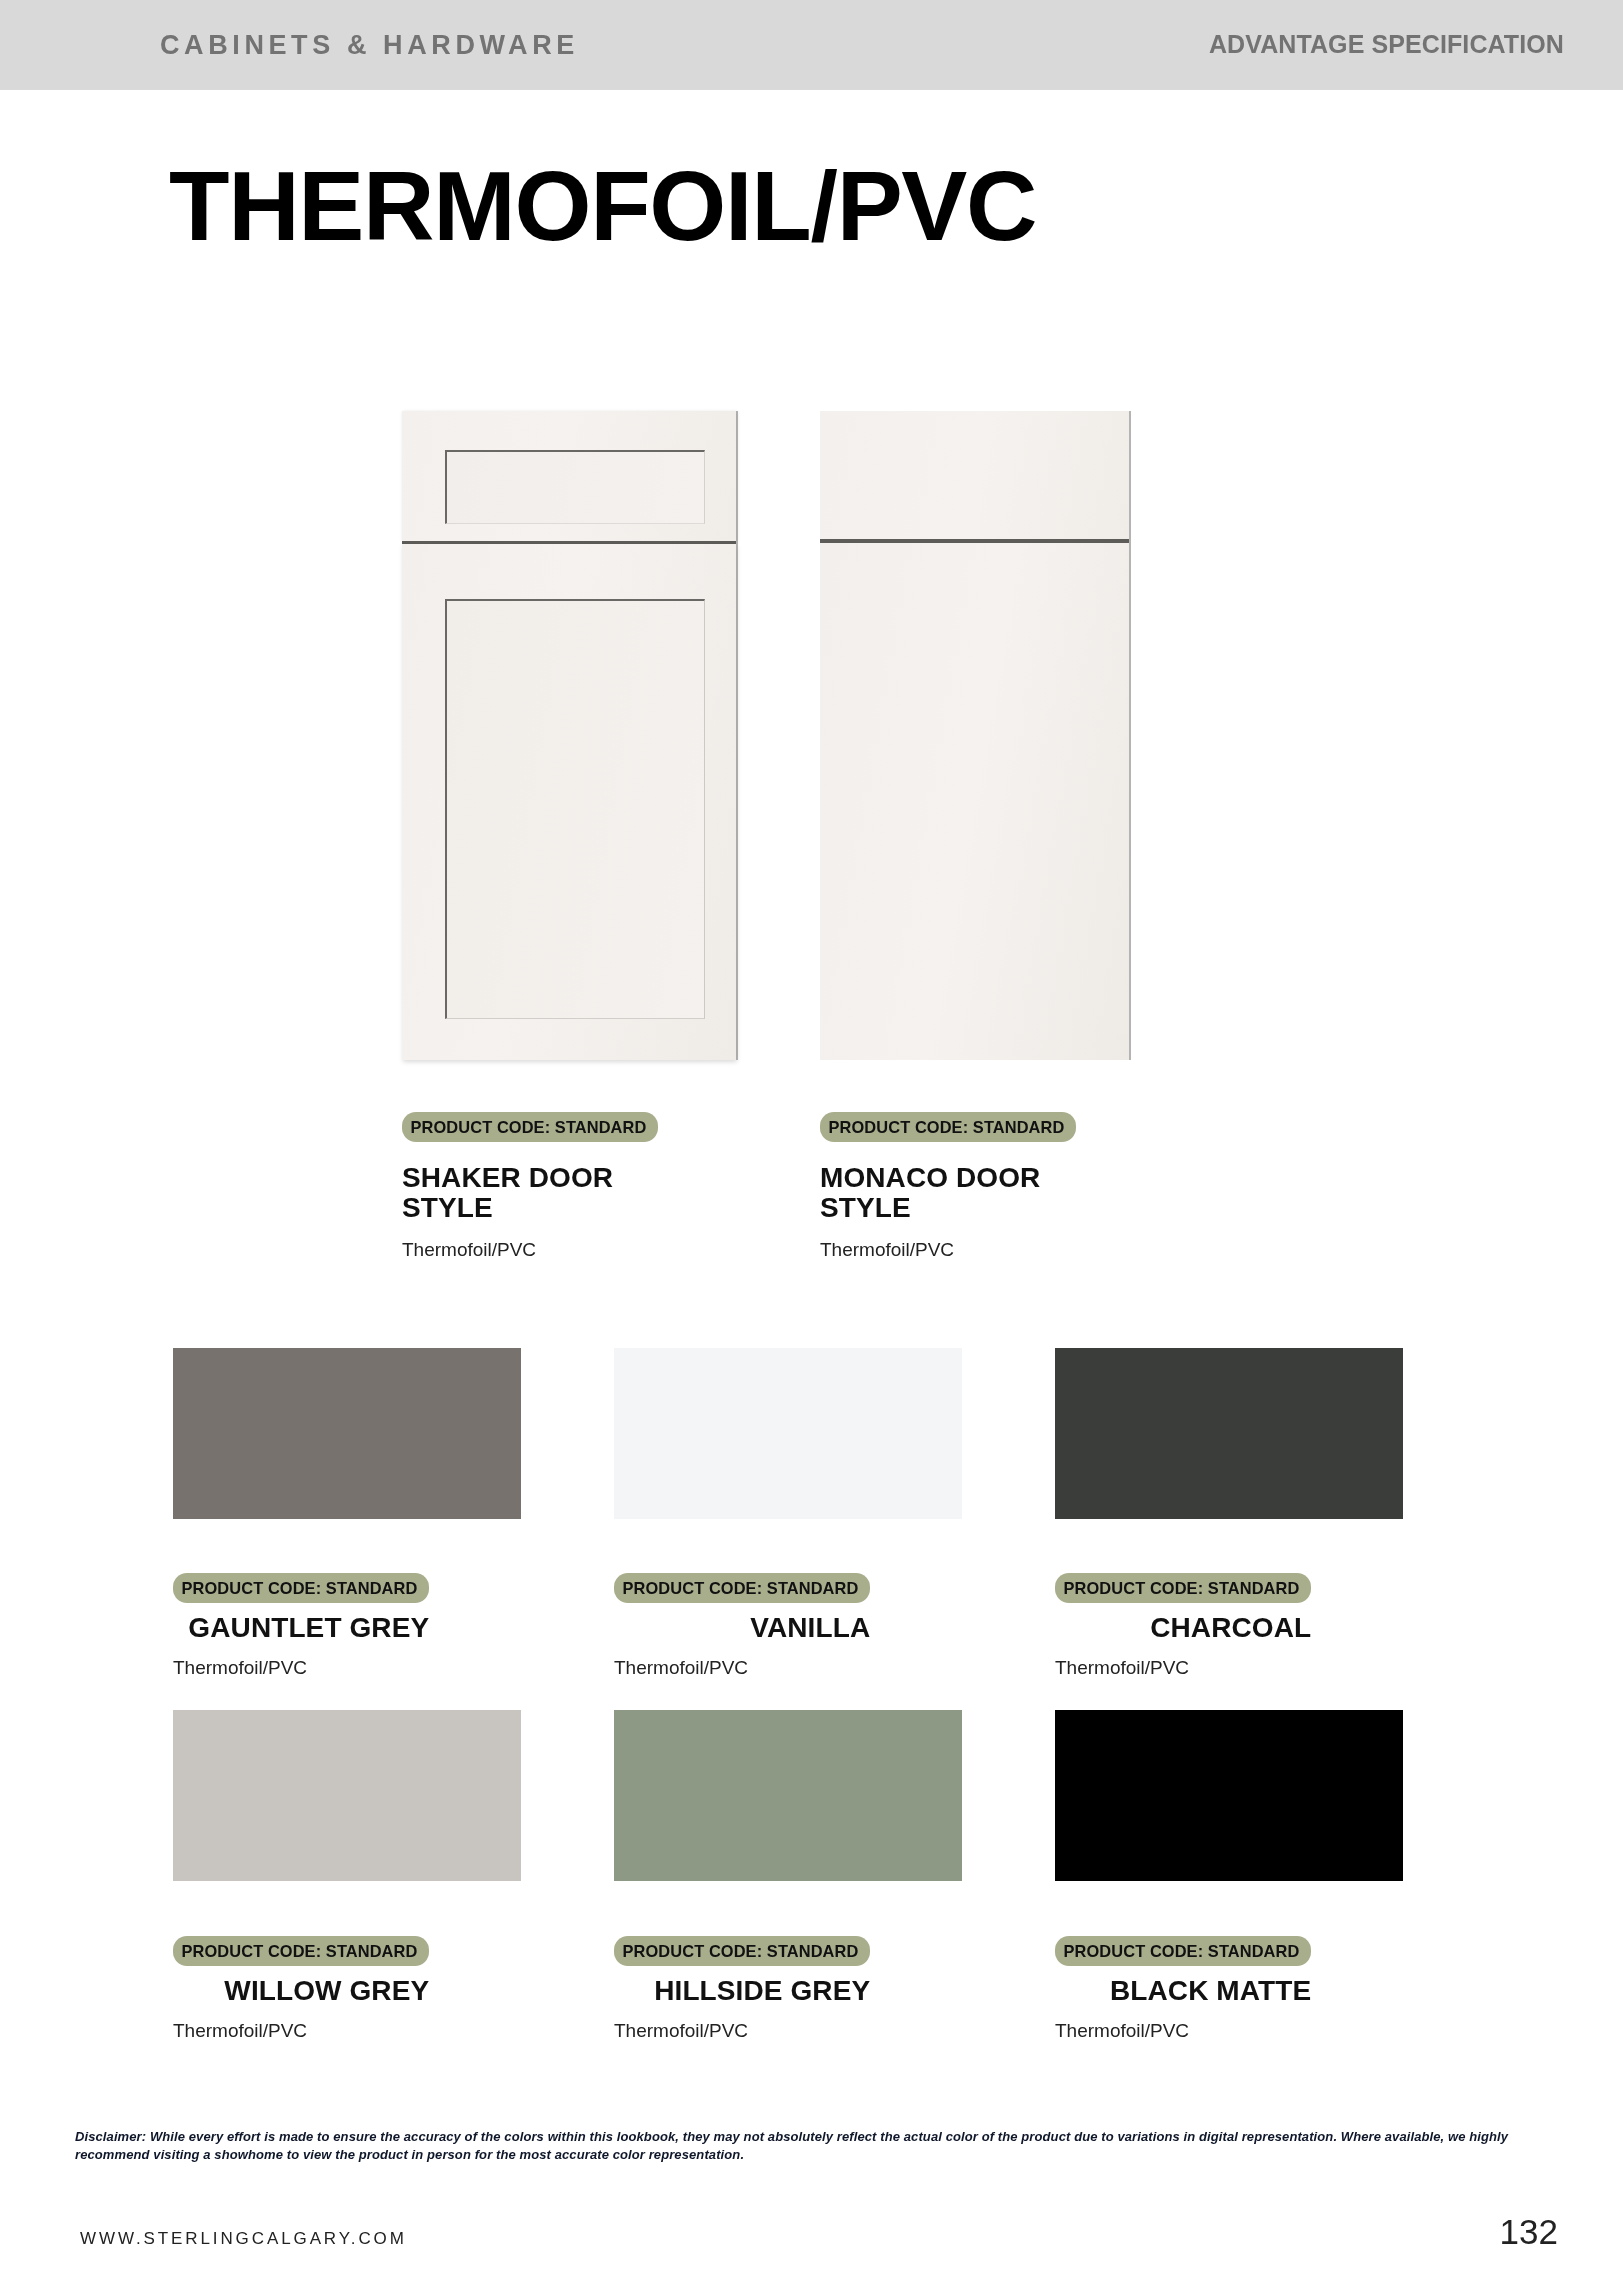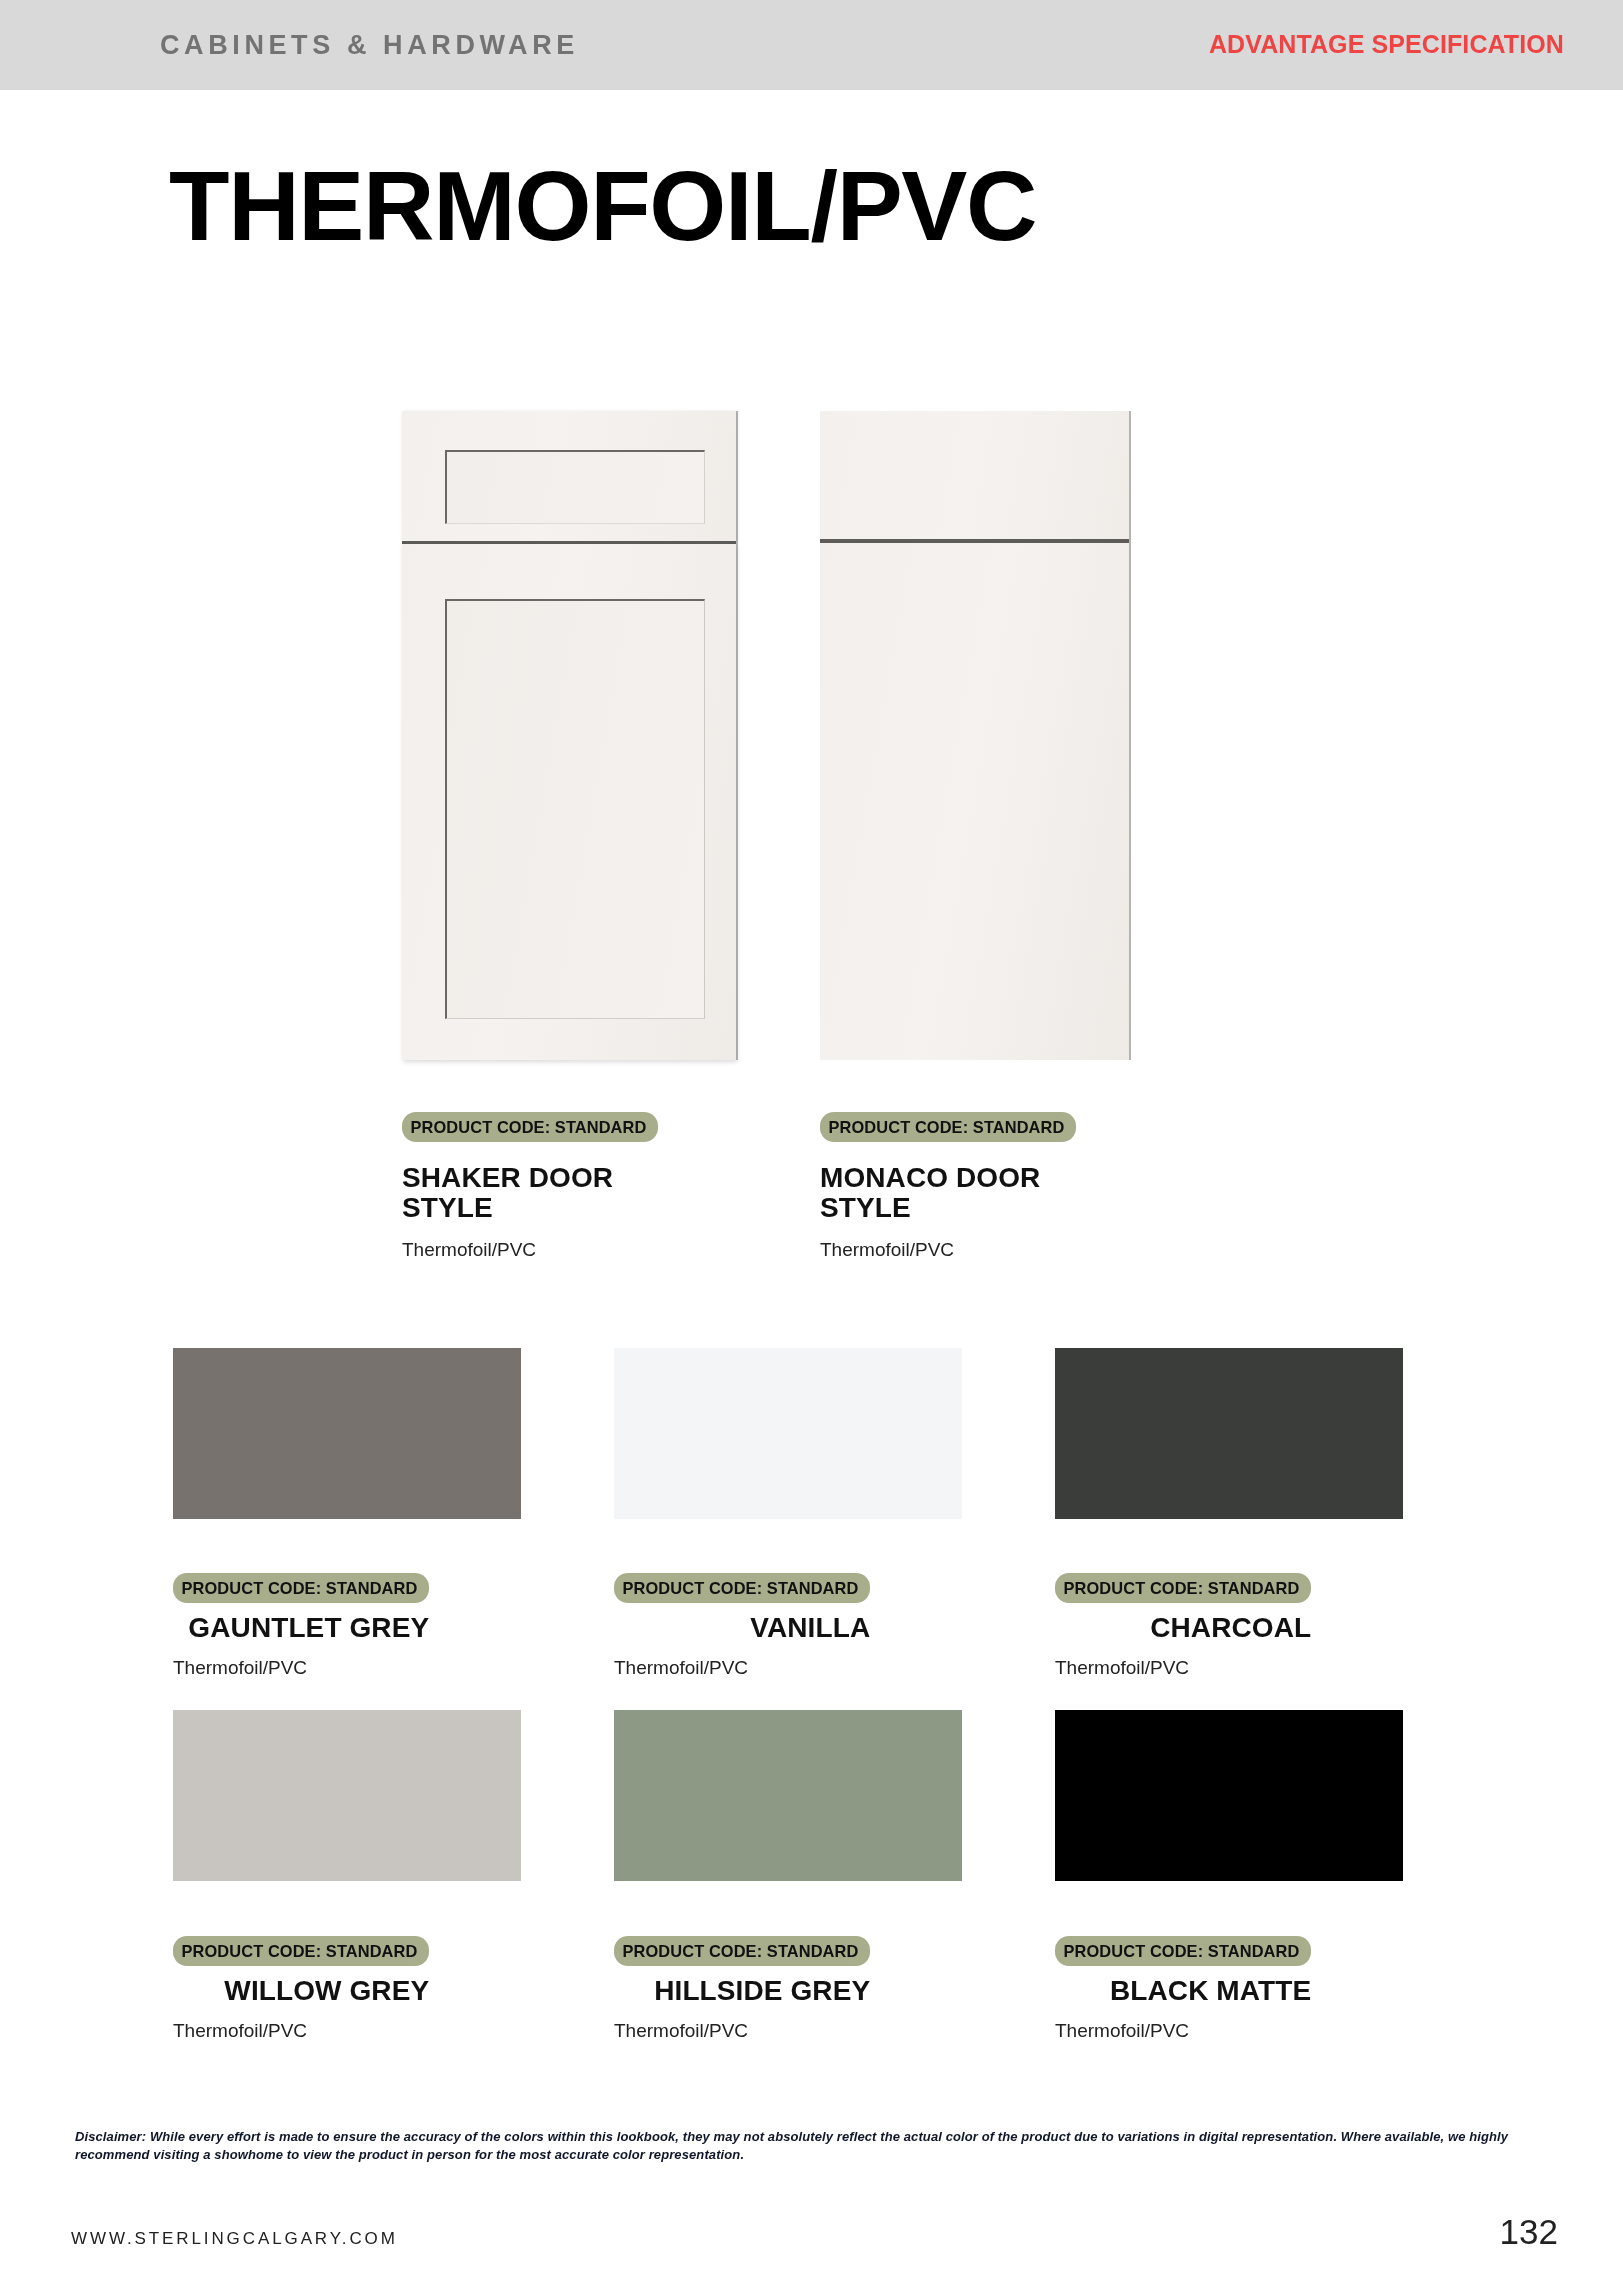--- a/index.html
+++ b/index.html
@@ -17,21 +17,21 @@
     background:#d9d9d9;
   }
   .header-left{
     position:absolute; left:160px; top:30px;
     font-size:27px; font-weight:600; letter-spacing:4.6px;
     color:#737373; white-space:nowrap;
   }
   .header-right{
     position:absolute; right:59px; top:30px;
     font-size:25px; font-weight:600; letter-spacing:0.1px;
-    color:#ef4444; white-space:nowrap; text-align:right;
+    color:#737373; white-space:nowrap; text-align:right;
   }
 
   
   .page-title{
     position:absolute; left:169px; top:156px;
     font-size:99px; font-weight:800; letter-spacing:-1.3px;
     line-height:1; color:#000; white-space:nowrap;
   }
 
   
@@ -117,21 +117,21 @@
   
   .swatch{ position:absolute; width:348px; height:171px; }
 
   
   .disclaimer{
     position:absolute; left:75px; top:2128px; width:1482px;
     font-size:13px; font-weight:700; font-style:italic;
     line-height:1.42; color:#0f172a; letter-spacing:0.1px;
   }
   .footer-url{
-    position:absolute; left:71px; top:2229px;
+    position:absolute; left:80px; top:2229px;
     font-size:17px; letter-spacing:2.9px; color:#222; font-weight:400;
     white-space:nowrap;
   }
   .footer-page{
     position:absolute; right:65px; top:2212px;
     font-size:35px; color:#222; font-weight:400;
   }
 </style>
 </head>
 <body>

